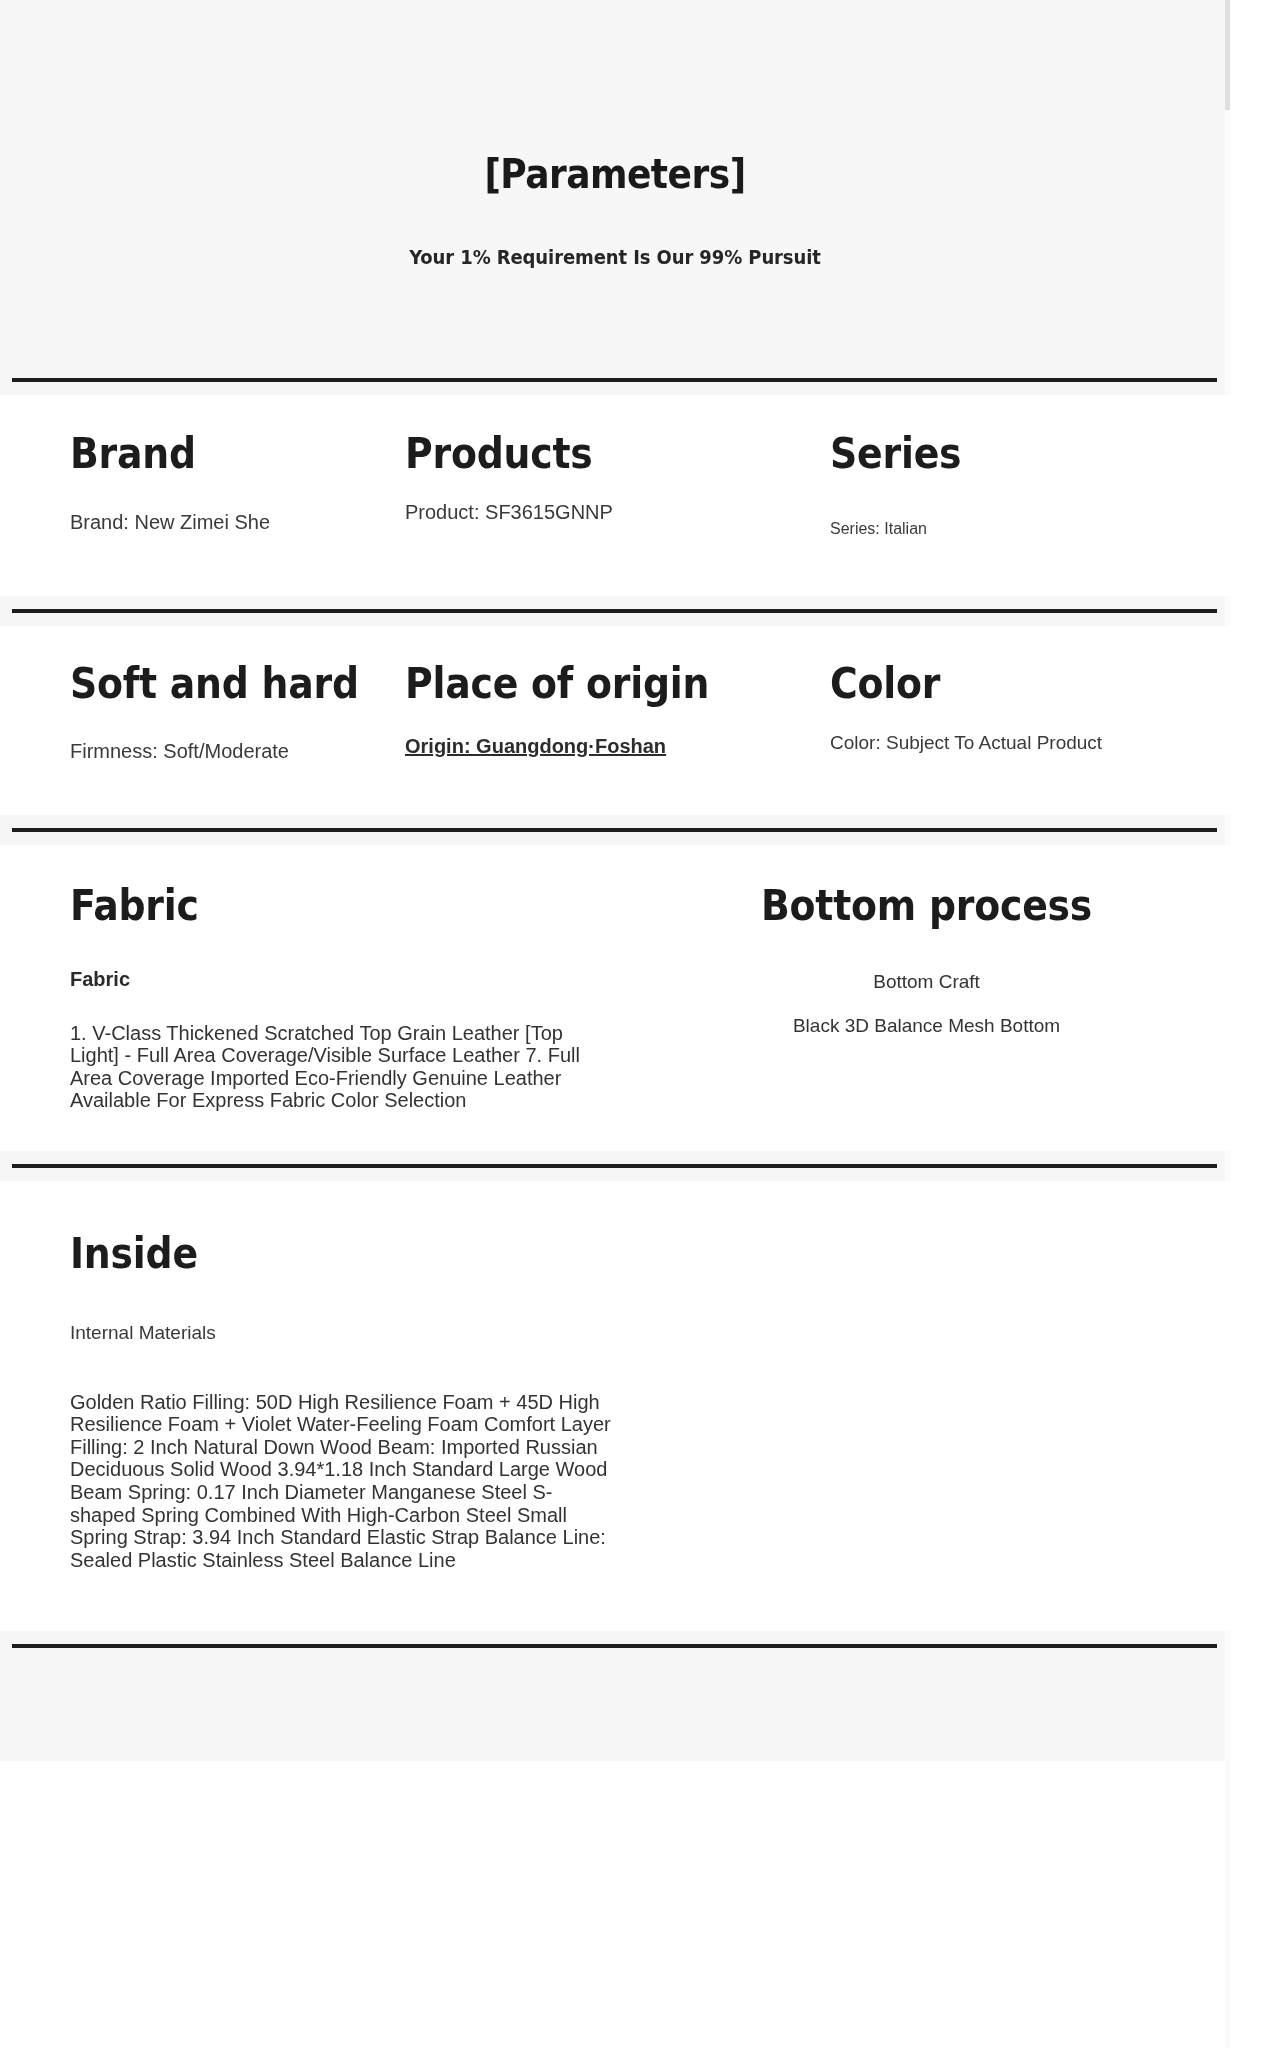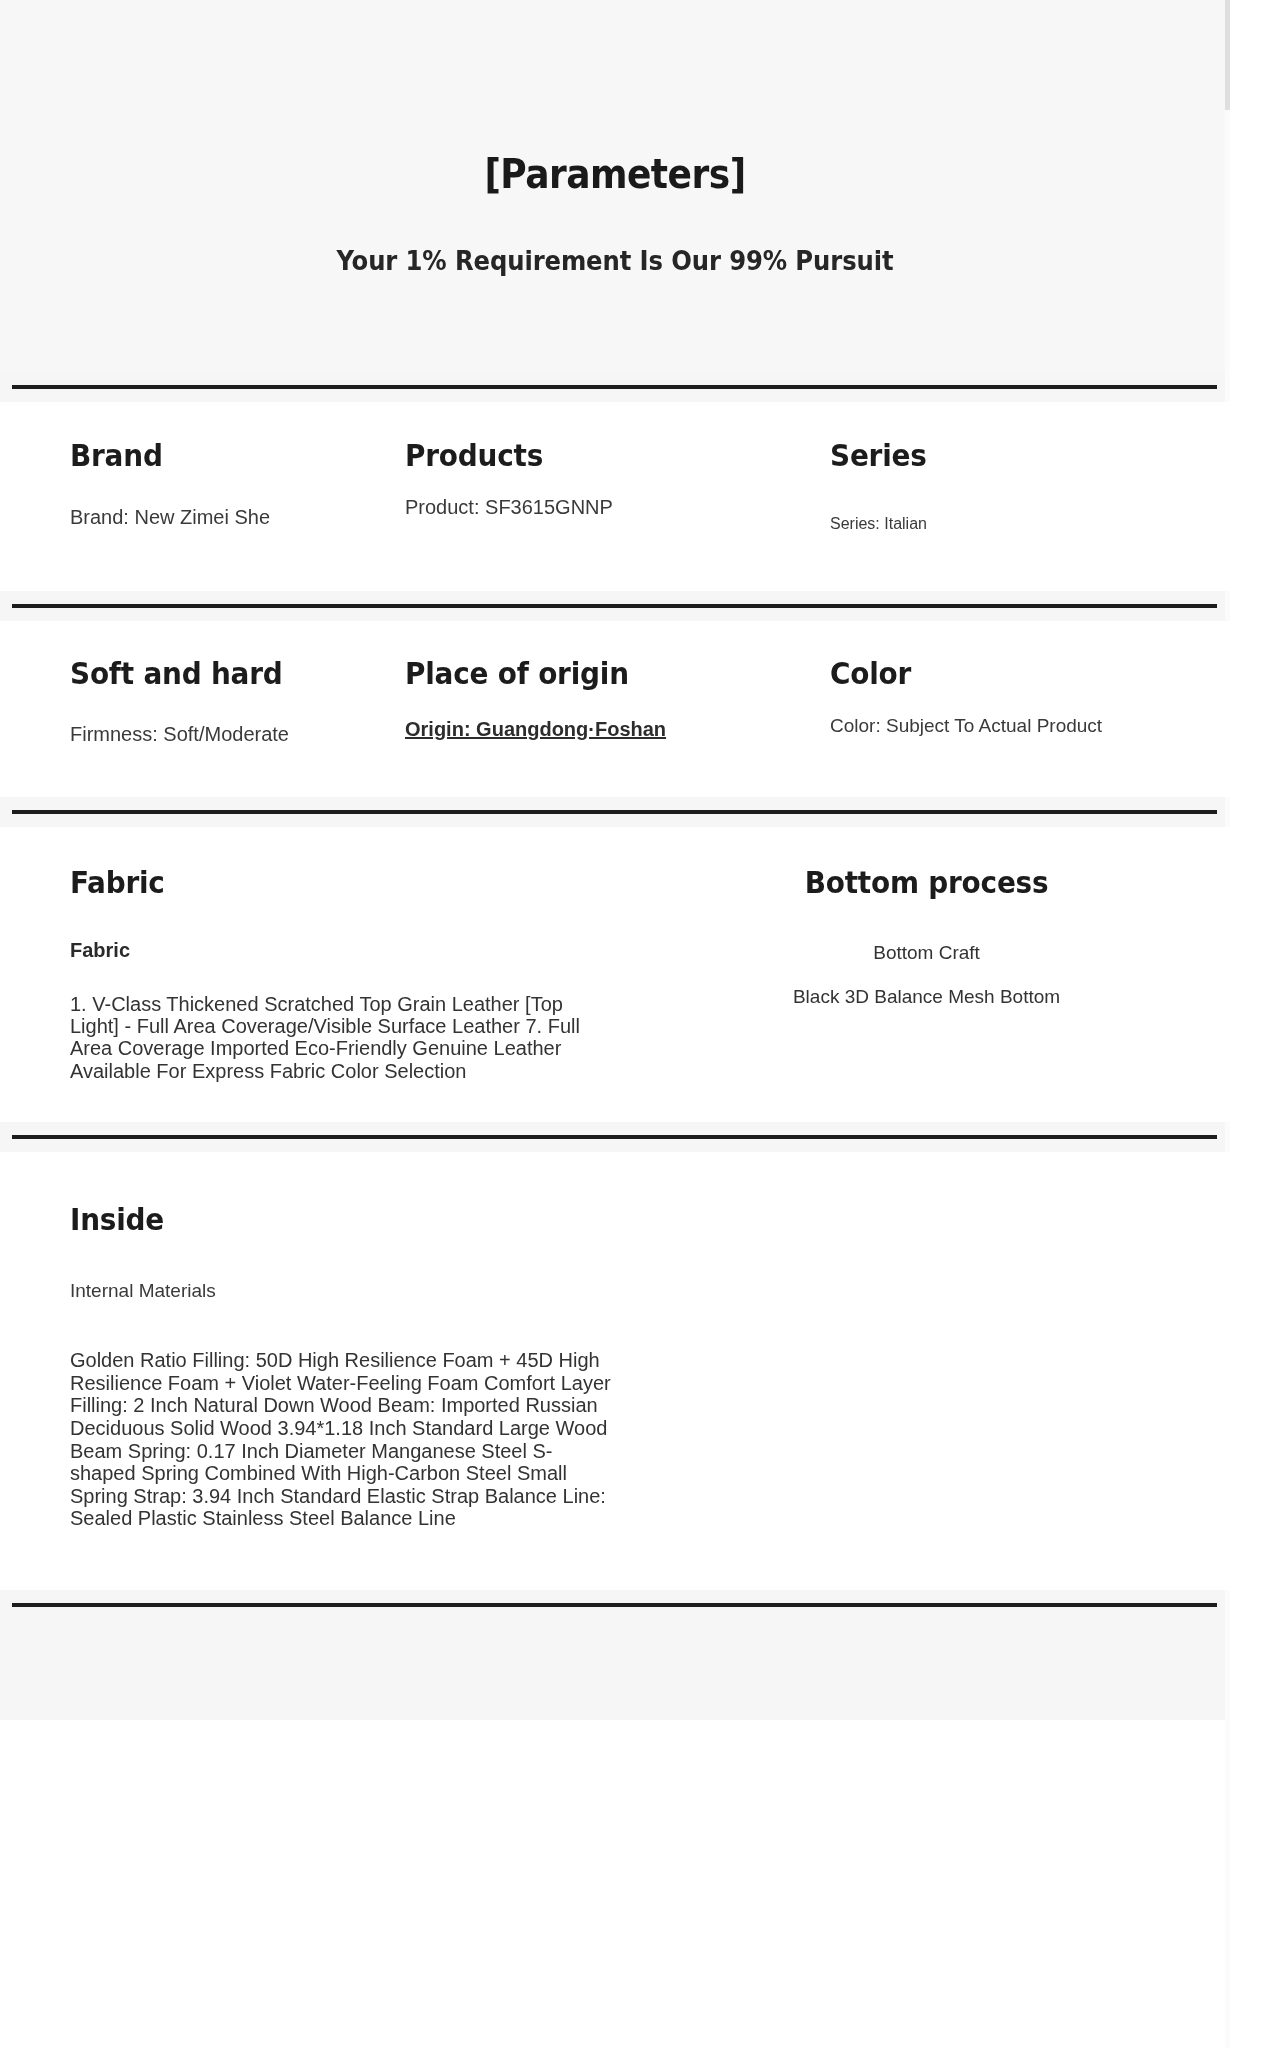--- a/index.html
+++ b/index.html
@@ -35,21 +35,21 @@
     font-weight: 700;
     font-size: 40px;
     letter-spacing: -0.5px;
     color: #1a1a1a;
     line-height: 1.1;
     margin: 0;
   }
   .hero-sub {
     font-family: "DejaVu Sans Condensed", "Liberation Sans Narrow", "Liberation Sans", sans-serif;
     font-weight: 700;
-    font-size: 27px;
+    font-size: 20px;
     color: #262626;
     margin: 0;
     padding-top: 49px;
     letter-spacing: -0.1px;
     text-align: center;
   }
 
   
   .divider-wrap {
     background: #f6f6f6;
@@ -70,21 +70,21 @@
   }
   .row-3 > .col:nth-child(1) { width: 405px; padding-left: 70px; }
   .row-3 > .col:nth-child(2) { width: 425px; }
   .row-3 > .col:nth-child(3) { width: 385px; }
 
   .col { box-sizing: border-box; }
 
   .sec-head {
     font-family: "DejaVu Sans Condensed", "Liberation Sans Narrow", "Liberation Sans", sans-serif;
     font-weight: 700;
-    font-size: 31px;
+    font-size: 42px;
     color: #1c1c1c;
     letter-spacing: -0.2px;
     line-height: 1.1;
   }
   .sec-val {
     font-size: 20px;
     color: #3a3a3a;
     line-height: 1.12;
     margin-top: 0;
   }

